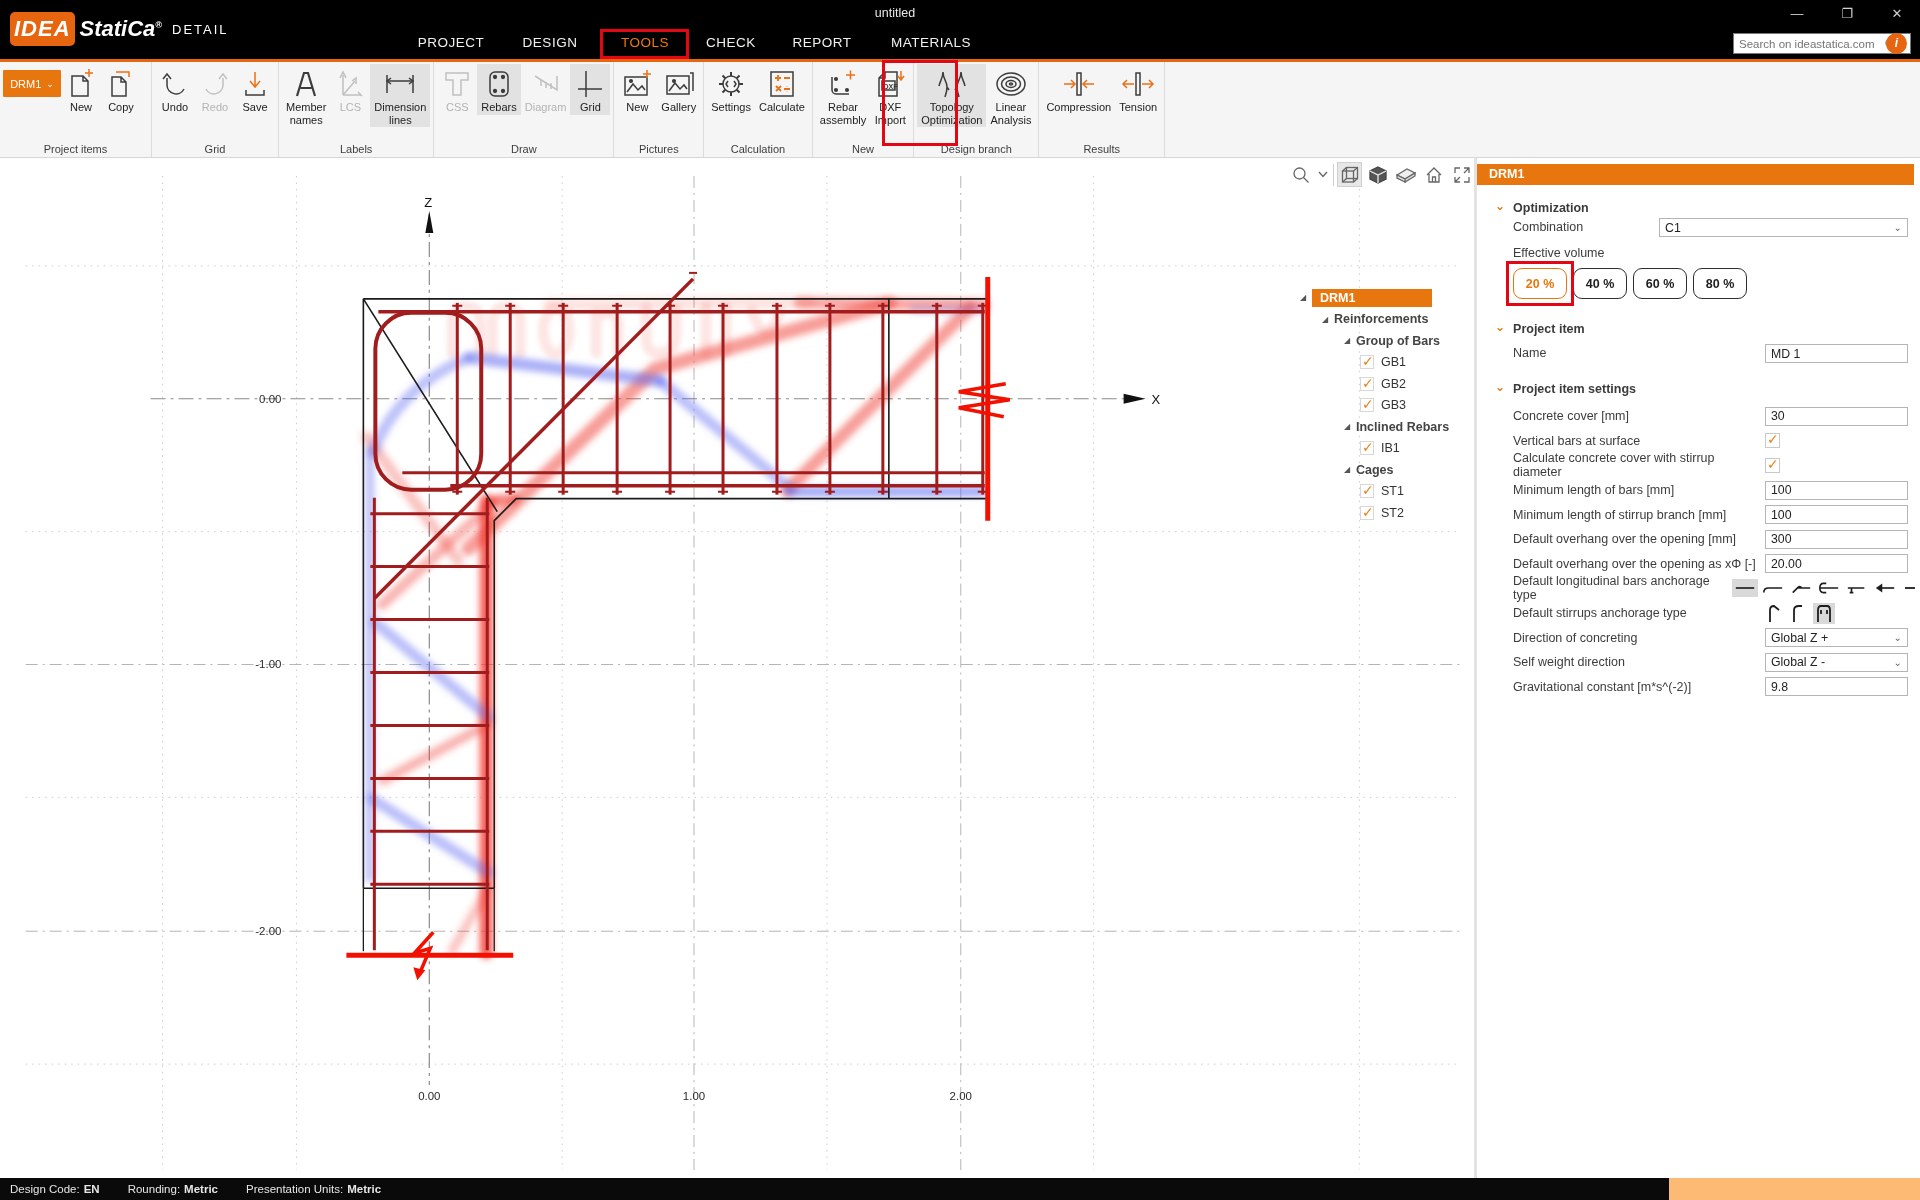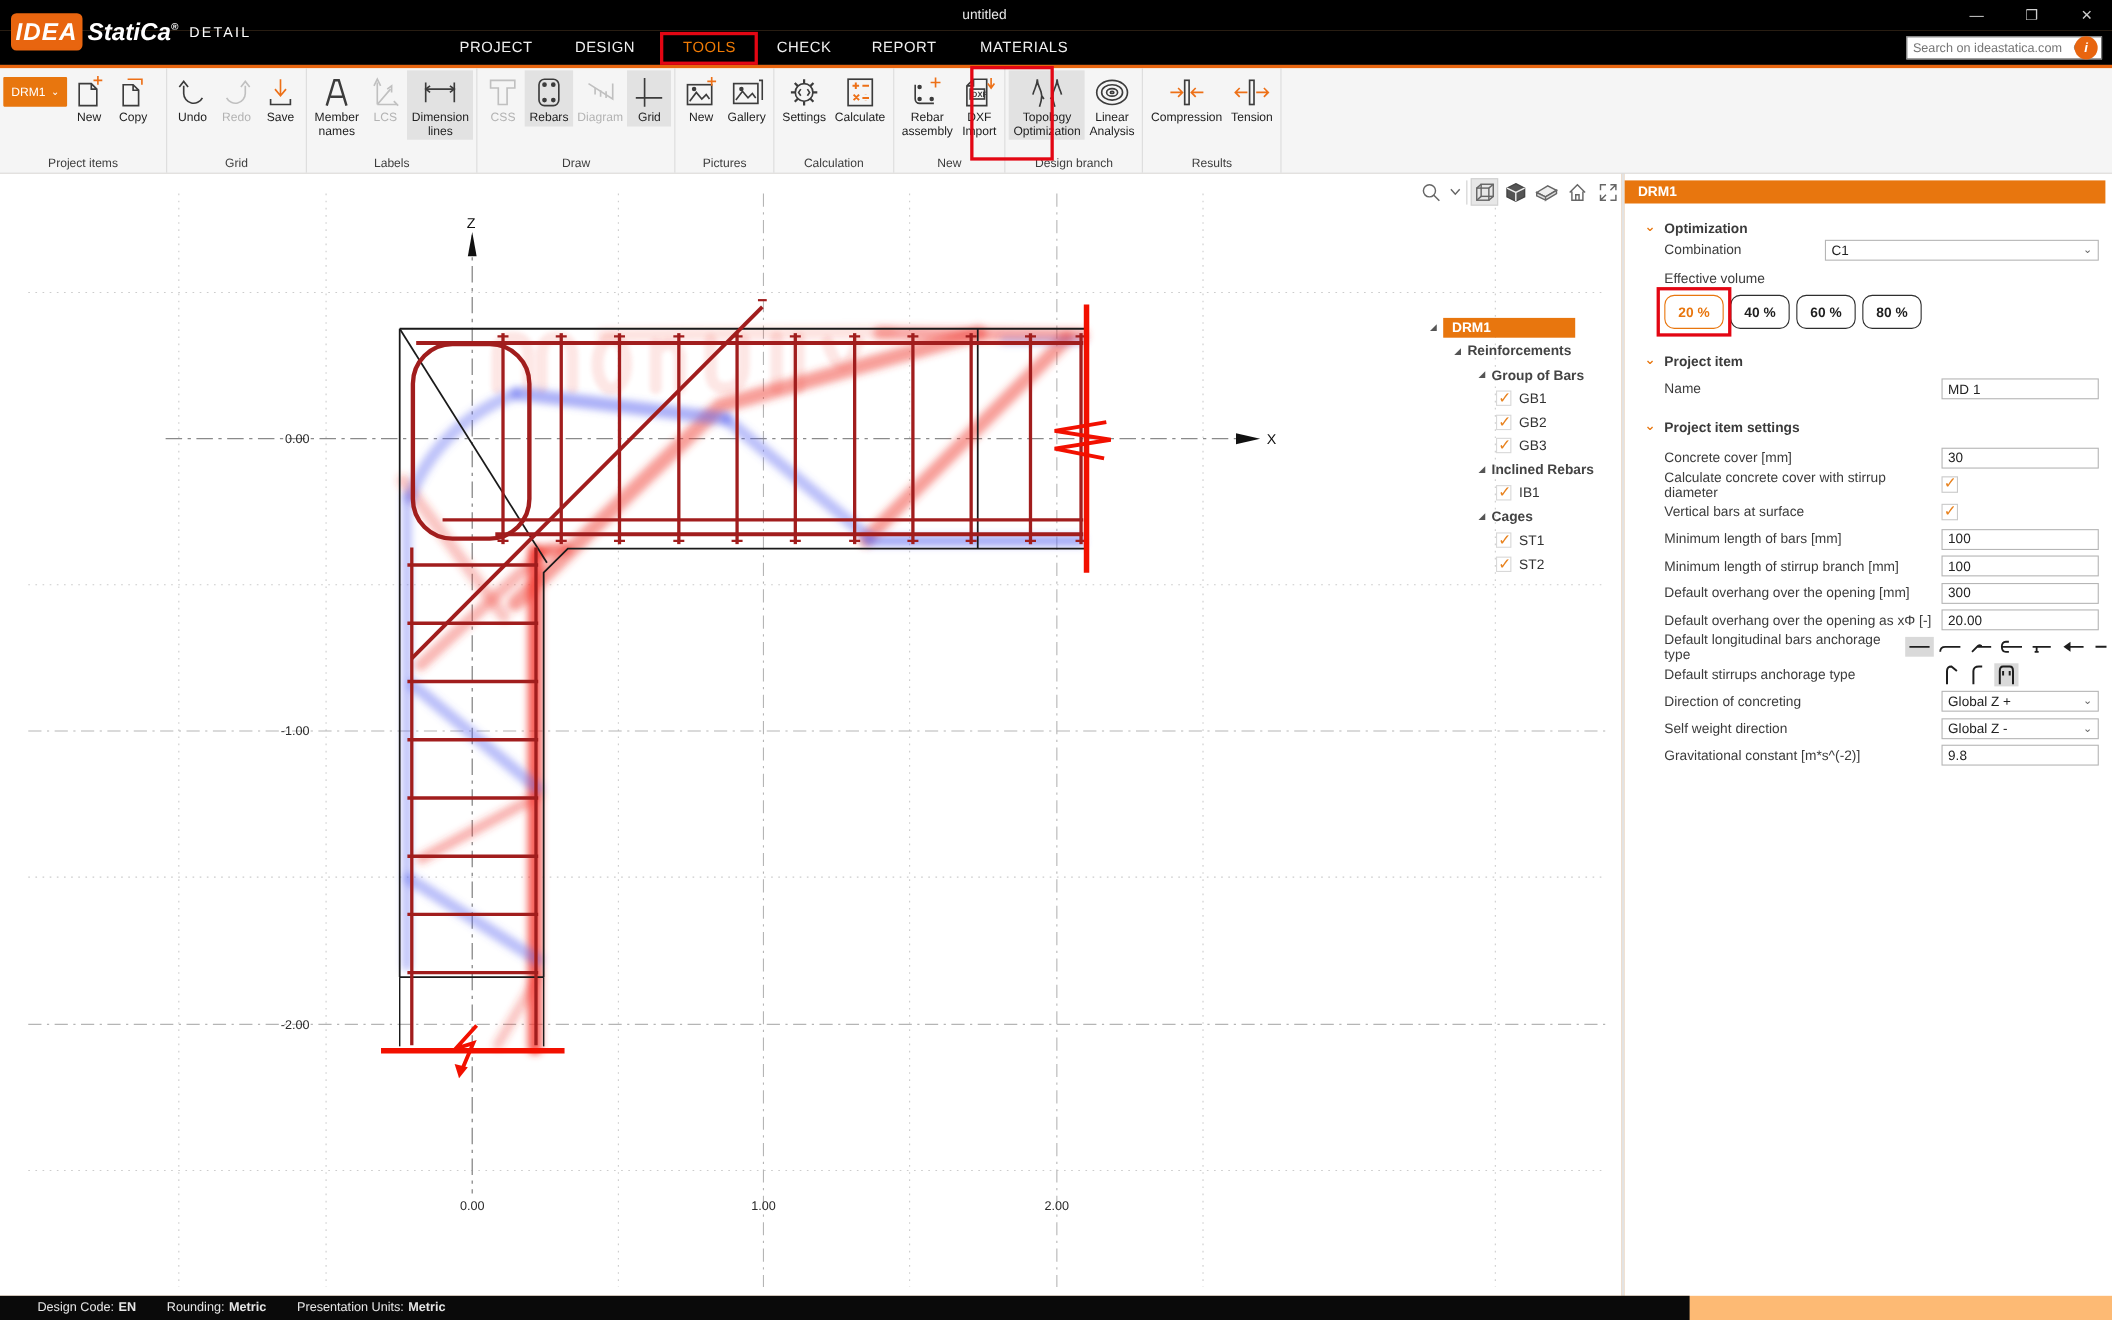--- a/index.html
+++ b/index.html
@@ -72,21 +72,21 @@
   .sel-chev{color:#666;font-size:10px;}
   .vol-btn{width:54px;height:31px;border:1.6px solid #2e2e2e;border-radius:9px;background:#fff;font-weight:bold;font-size:12.5px;color:#1e1e1e;display:flex;align-items:center;justify-content:center;}
   .vol-btn.sel{border-color:#e8760e;color:#e8760e;}
   .cbx{width:15px;height:15px;border:1px solid #c9c9c9;position:relative;background:#fff;}
   .cbx:after{content:"✓";position:absolute;left:1px;top:-3px;color:#e8821e;font-weight:bold;font-size:14px;}
   .anch svg{stroke:#1e1e1e;fill:none;stroke-width:1.8;}
   .anch .aslot{display:inline-flex;align-items:center;justify-content:center;padding:1px 2px;}
   .anch .aslot.sel{background:#d9d9d9;}
 
   
-  #statusbar{left:0;top:1178px;width:1536px;height:22px;background:#0a0a0a;color:#e6e6e6;font-size:11.5px;display:flex;align-items:center;gap:28px;padding-left:34px;}
+  #statusbar{left:0;top:1178px;width:1669px;height:22px;background:#0a0a0a;color:#e6e6e6;font-size:11.5px;display:flex;align-items:center;gap:28px;padding-left:10px;}
   #statusbar b{margin-left:4px;}
 </style>
 </head>
 <body>
 
 <div id="app">
 
   <div id="titlebar" class="abs">
     <div id="win-title" class="abs">untitled</div>
     <div class="abs win-btn" style="left:1782px">—</div>
@@ -672,25 +672,25 @@
       <span class="chev">⌄</span>
       <span>Project item settings</span>
     </div>
 
     <div class="abs" style="left:0;top:246px;width:443px">
       <div class="prow">
           <div class="plabel">Concrete cover [mm]</div>
           <div class="pinput">30</div>
         </div>
       <div class="prow">
+          <div class="plabel">Vertical bars at surface</div>
+          <div class="cbx"></div>
+        </div>
+      <div class="prow">
           <div class="plabel">Calculate concrete cover with stirrup diameter</div>
-          <div class="cbx"></div>
-        </div>
-      <div class="prow">
-          <div class="plabel">Vertical bars at surface</div>
           <div class="cbx"></div>
         </div>
       <div class="prow">
           <div class="plabel">Minimum length of bars [mm]</div>
           <div class="pinput">100</div>
         </div>
       <div class="prow">
           <div class="plabel">Minimum length of stirrup branch [mm]</div>
           <div class="pinput">100</div>
         </div>

